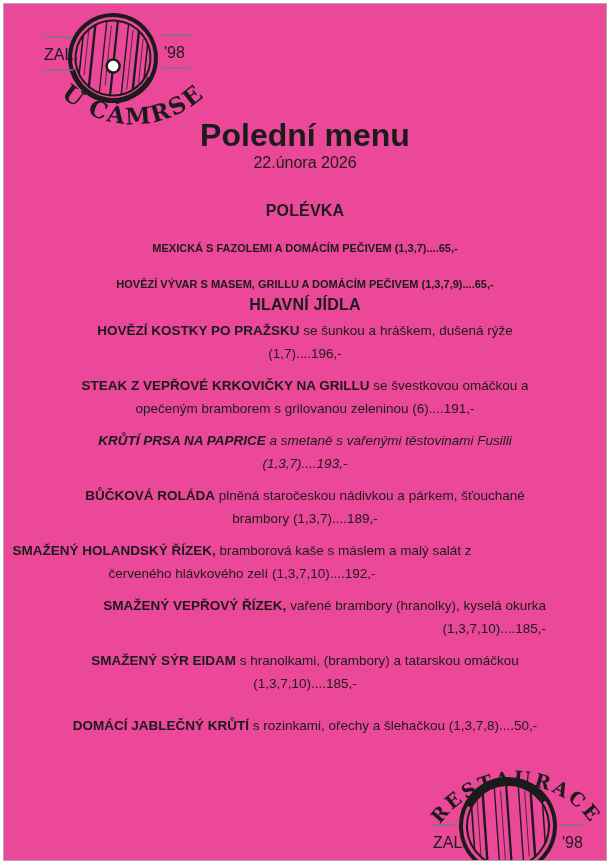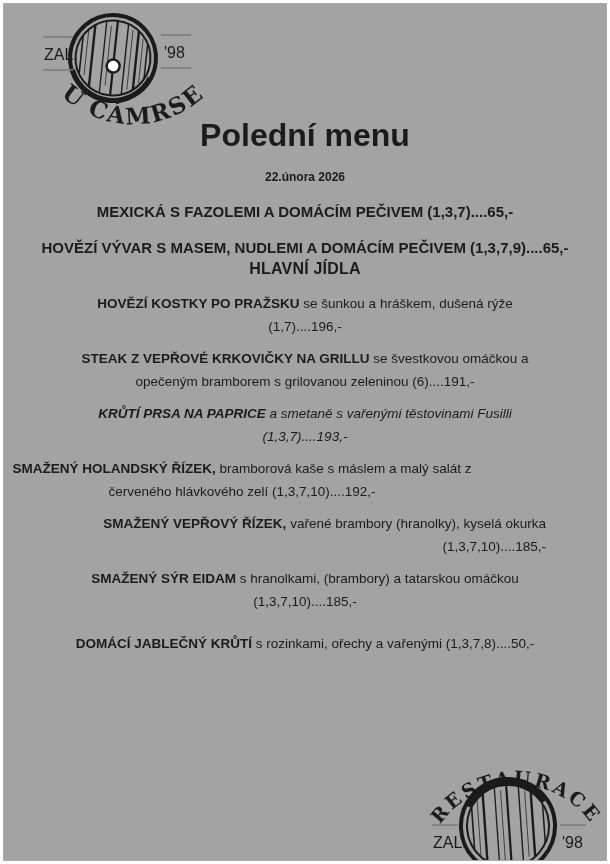--- a/index.html
+++ b/index.html
@@ -1,30 +1,30 @@
 <!DOCTYPE html>
 <html><head>
 <meta charset="utf-8">
 <style>
   html,body{margin:0;padding:0;}
   body{
     width:610px;height:864px;position:relative;background:#fff;
     font-family:"Liberation Sans",sans-serif;color:#1b1b1b;overflow:hidden;
   }
-  .page{position:absolute;inset:3px;border:1px solid #ababab;background:#a3a3a3;overflow:hidden;}
+  .page{position:absolute;inset:3px;border:1px solid #ababab;background:#ec4899;overflow:hidden;}
   .content{text-align:center;}
   .title{margin-top:112px;font-size:32px;line-height:38px;font-weight:700;text-align:center;}
-  .date{margin-top:14px;font-size:12px;line-height:18px;font-weight:700;}
+  .date{font-size:16px;line-height:18px;font-weight:400;}
   .section-heading{font-size:16px;line-height:22px;font-weight:700;letter-spacing:.2px;}
   .soup-heading{margin-top:28px;}
   .mains-heading{}
-  .soup{margin-top:16px;font-size:15px;line-height:20px;font-weight:700;white-space:nowrap;}
+  .soup{margin-top:16px;font-size:11px;line-height:20px;font-weight:700;white-space:nowrap;}
   .dish{margin:0 auto 9px auto;font-size:13.5px;line-height:23px;}
   .dish strong{font-weight:700;}
-  .mains .dish.d1{margin-top:12px;}
+  .mains .dish.d1{margin-top:3px;}
   .d1{max-width:460px;} .d2{max-width:470px;margin-top:8px;} .d3{max-width:470px;font-style:italic;} .d4{max-width:460px;}
   .d5{max-width:460px;margin-left:8px;} .d6{max-width:482px;text-align:right;} .d7{max-width:470px;}
   .d8{max-width:none;white-space:nowrap;margin-top:19px;}
   .logo-top{position:absolute;left:36px;top:4px;}
   .logo-bottom{position:absolute;left:424px;top:752px;}
   svg text{fill:#1b1b1b;}
   .barrel-stroke{stroke:#1b1b1b;fill:none;}
 </style>
 </head>
 <body>
@@ -111,51 +111,56 @@
         <textPath href="#arcRest" startOffset="50%" text-anchor="middle">RESTAURACE</textPath>
       </text>
     </svg>
   </div>
 
   <div class="content">
     <div class="title">Polední menu</div>
     <div class="date">22.února 2026</div>
 
     <div class="section soups">
+      <div class="section-heading soup-heading">POLÉVKA</div>
       <div class="soup"><strong>MEXICKÁ S FAZOLEMI A DOMÁCÍM PEČIVEM (1,3,7)....65,-</strong></div>
-      <div class="soup"><strong>HOVĚZÍ VÝVAR S MASEM, NUDLEMI A DOMÁCÍM PEČIVEM (1,3,7,9)....65,-</strong></div>
+      <div class="soup"><strong>HOVĚZÍ VÝVAR S MASEM, GRILLU A DOMÁCÍM PEČIVEM (1,3,7,9)....65,-</strong></div>
     </div>
 
     <div class="section mains">
       <div class="section-heading mains-heading">HLAVNÍ JÍDLA</div>
 
       <div class="dish d1">
         <strong>HOVĚZÍ KOSTKY PO PRAŽSKU</strong>
         <span>se šunkou a hráškem, dušená rýže (1,7)....196,-</span>
       </div>
       <div class="dish d2">
         <strong>STEAK Z VEPŘOVÉ KRKOVIČKY NA GRILLU</strong>
         <span>se švestkovou omáčkou a opečeným bramborem s grilovanou zeleninou (6)....191,-</span>
       </div>
       <div class="dish d3">
         <strong>KRŮTÍ PRSA NA PAPRICE</strong>
         <span>a smetaně s vařenými těstovinami Fusilli (1,3,7)....193,-</span>
       </div>
+      <div class="dish d4">
+        <strong>BŮČKOVÁ ROLÁDA</strong>
+        <span>plněná staročeskou nádivkou a párkem, šťouchané brambory (1,3,7)....189,-</span>
+      </div>
       <div class="dish d5">
         <strong>SMAŽENÝ HOLANDSKÝ ŘÍZEK,</strong>
         <span>bramborová kaše s máslem a malý salát z červeného hlávkového zelí (1,3,7,10)....192,-</span>
       </div>
       <div class="dish d6">
         <strong>SMAŽENÝ VEPŘOVÝ ŘÍZEK,</strong>
         <span>vařené brambory (hranolky), kyselá okurka (1,3,7,10)....185,-</span>
       </div>
       <div class="dish d7">
         <strong>SMAŽENÝ SÝR EIDAM</strong>
         <span>s hranolkami, (brambory) a tatarskou omáčkou (1,3,7,10)....185,-</span>
       </div>
       <div class="dish d8">
         <strong>DOMÁCÍ JABLEČNÝ KRŮTÍ</strong>
-        <span>s rozinkami, ořechy a vařenými (1,3,7,8)....50,-</span>
+        <span>s rozinkami, ořechy a šlehačkou (1,3,7,8)....50,-</span>
       </div>
     </div>
   </div>
 
 </div>
 
 </body></html>

